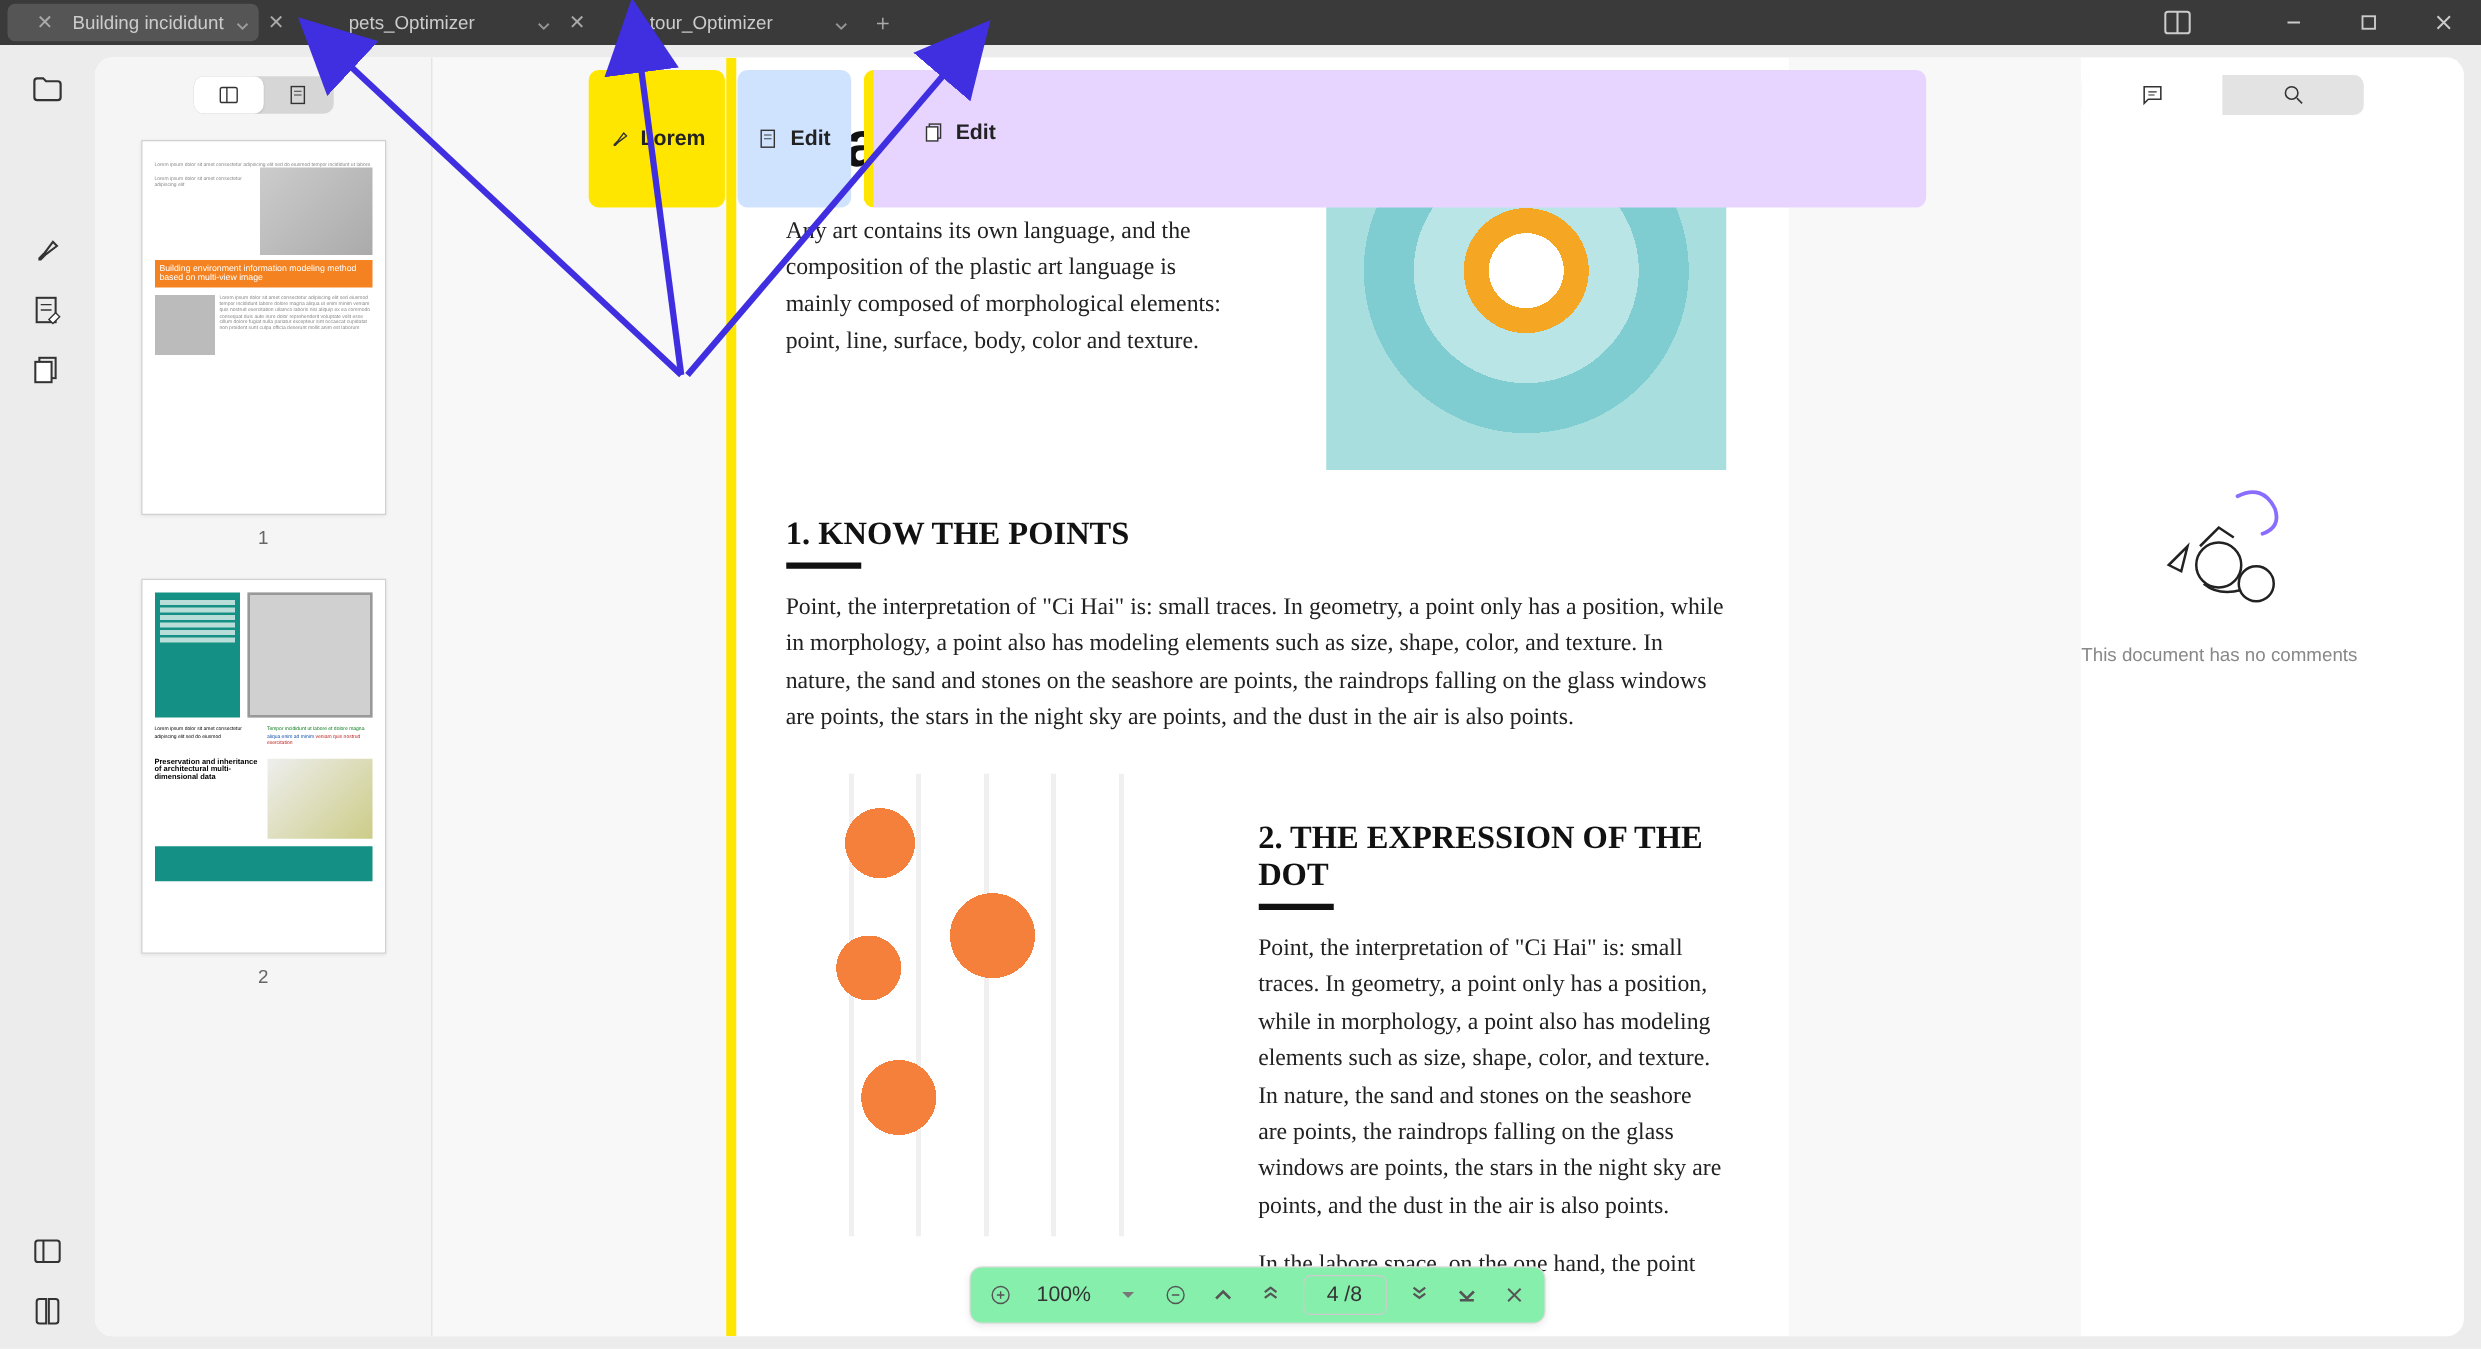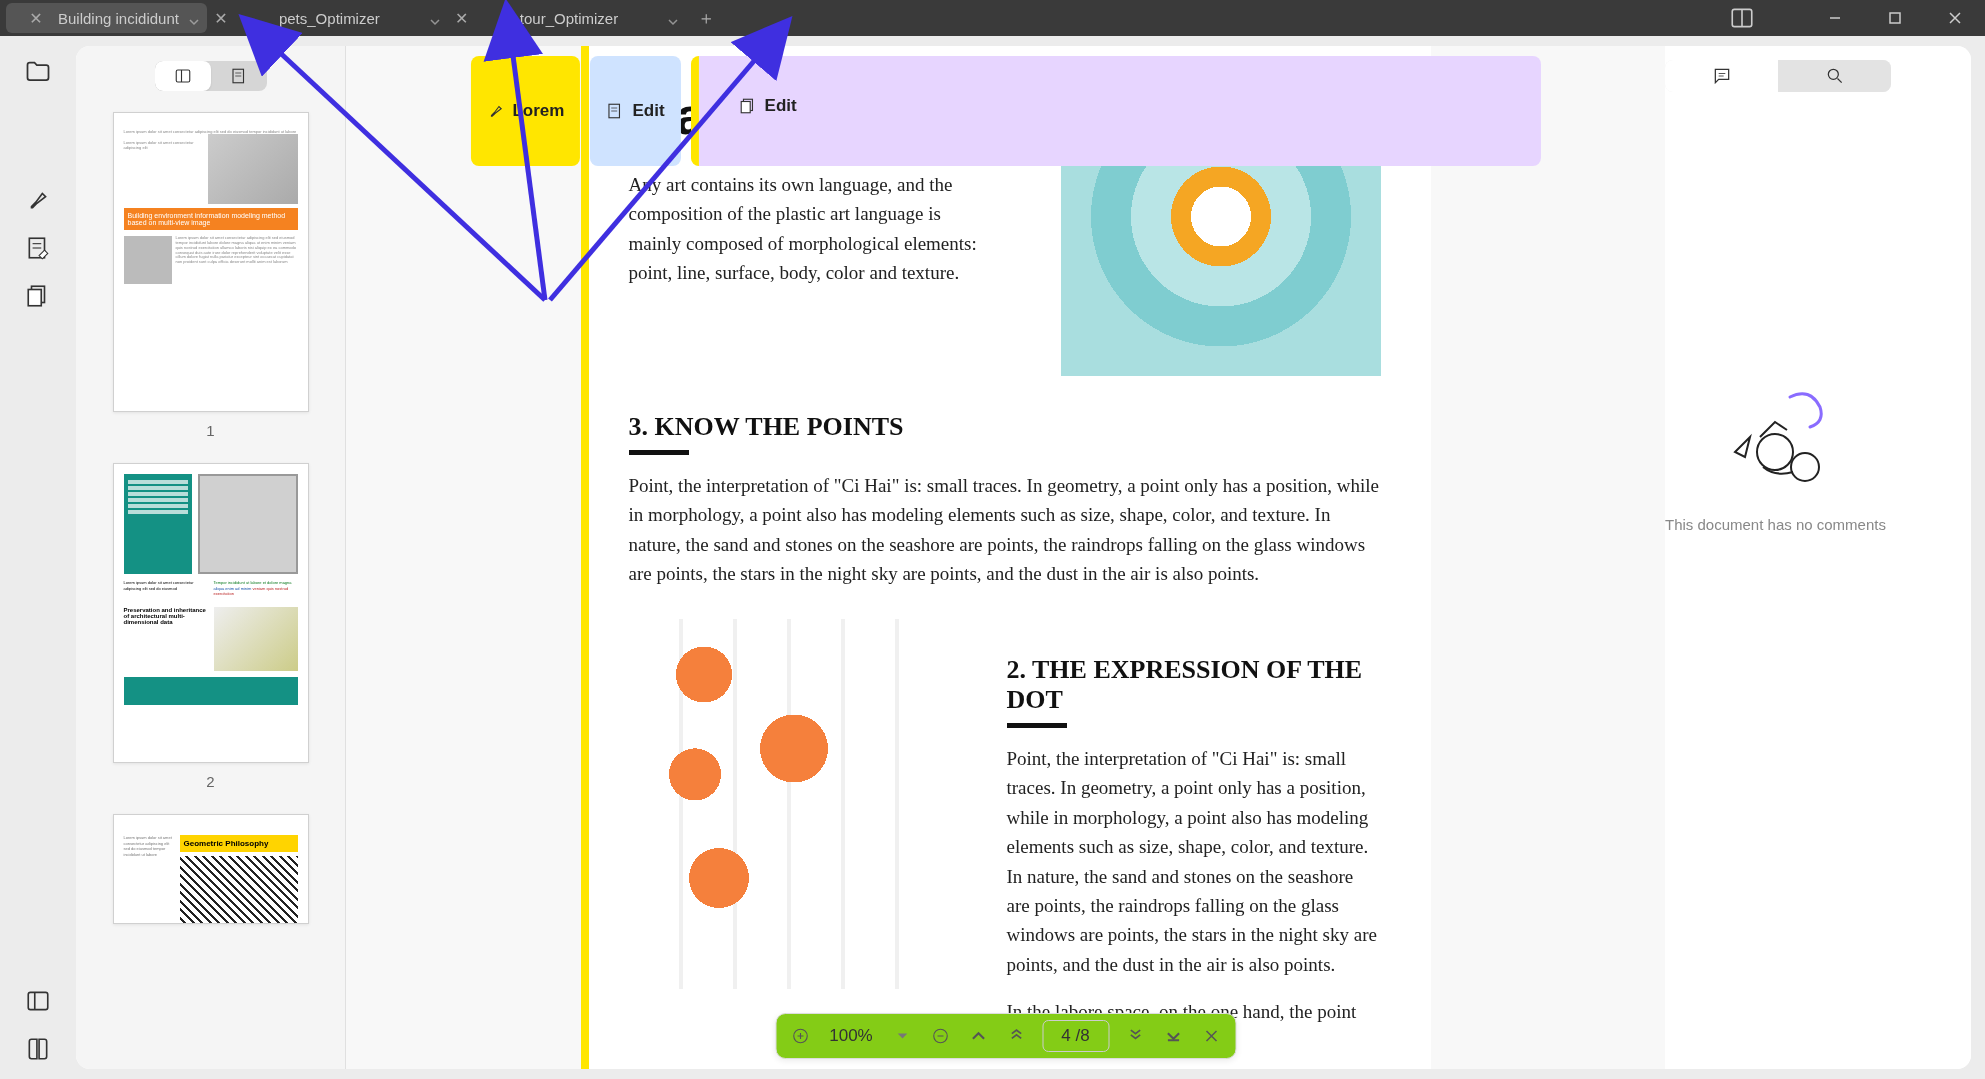--- a/index.html
+++ b/index.html
@@ -298,21 +298,21 @@
 }
 .comments-empty p { color:#888; font-size:15px; text-align:center; line-height:1.4; }
 
 
 .page-nav {
   position: absolute;
   bottom: 10px;
   left: 50%;
   transform: translateX(-50%);
   height: 46px;
-  background: #84cc16;
+  background: #86efac;
   border: 1px solid #ddd;
   border-radius: 10px;
   display: flex;
   align-items: center;
   padding: 0 12px;
   gap: 14px;
   box-shadow: 0 2px 6px rgba(0,0,0,.08);
   z-index: 6;
   justify-content: flex-end;
 }
@@ -498,31 +498,20 @@
             </div>
             <div class="thumb2-bot">
               <div class="tbl">Preservation and inheritance of architectural multi-dimensional data</div>
               <div class="pen"></div>
             </div>
             <div class="thumb2-foot"></div>
           </div>
           <div class="thumb-label">2</div>
         </div>
 
-        <div class="thumb-item">
-          <div class="thumb-page" style="height:110px;">
-            <div class="thumb3-body">
-              <div class="tx">Lorem ipsum dolor sit amet consectetur adipiscing elit sed do eiusmod tempor incididunt ut labore</div>
-              <div class="bx">
-                <div class="thumb3-title">Geometric Philosophy</div>
-                <div class="thumb3-pat"></div>
-              </div>
-            </div>
-          </div>
-        </div>
       </div>
     </div>
 
     <div class="doc-view">
       <div class="mode-tabs">
         <div class="mode-tab markup">
           <svg class="mode-ic" viewBox="0 0 24 24">
               <path d="M6 18l4-4 6-8 3 3-8 6-4 4H6z" stroke="#333" stroke-width="1.5" fill="none"></path>
             </svg>
           <span>Lorem</span>
@@ -548,21 +537,21 @@
         <div class="page">
           <div class="hero-row">
             <div>
               <h1>Plane Space</h1>
               <p>Any art contains its own language, and the composition of the plastic art language is mainly composed of morphological elements: point, line, surface, body, color and texture.</p>
             </div>
             <div class="hero-img"></div>
           </div>
 
           <div class="section">
-            <h2>3. KNOW THE POINTS</h2>
+            <h2>1. KNOW THE POINTS</h2>
             <div class="rule"></div>
             <p>Point, the interpretation of "Ci Hai" is: small traces. In geometry, a point only has a position, while in morphology, a point also has modeling elements such as size, shape, color, and texture. In nature, the sand and stones on the seashore are points, the raindrops falling on the glass windows are points, the stars in the night sky are points, and the dust in the air is also points.</p>
           </div>
 
           <div class="section sec-row">
             <div class="dots-img"></div>
             <div class="txtcol">
               <h2>2. THE EXPRESSION OF THE DOT</h2>
               <div class="rule"></div>
               <p>Point, the interpretation of "Ci Hai" is: small traces. In geometry, a point only has a position, while in morphology, a point also has modeling elements such as size, shape, color, and texture. In nature, the sand and stones on the seashore are points, the raindrops falling on the glass windows are points, the stars in the night sky are points, and the dust in the air is also points.</p>

